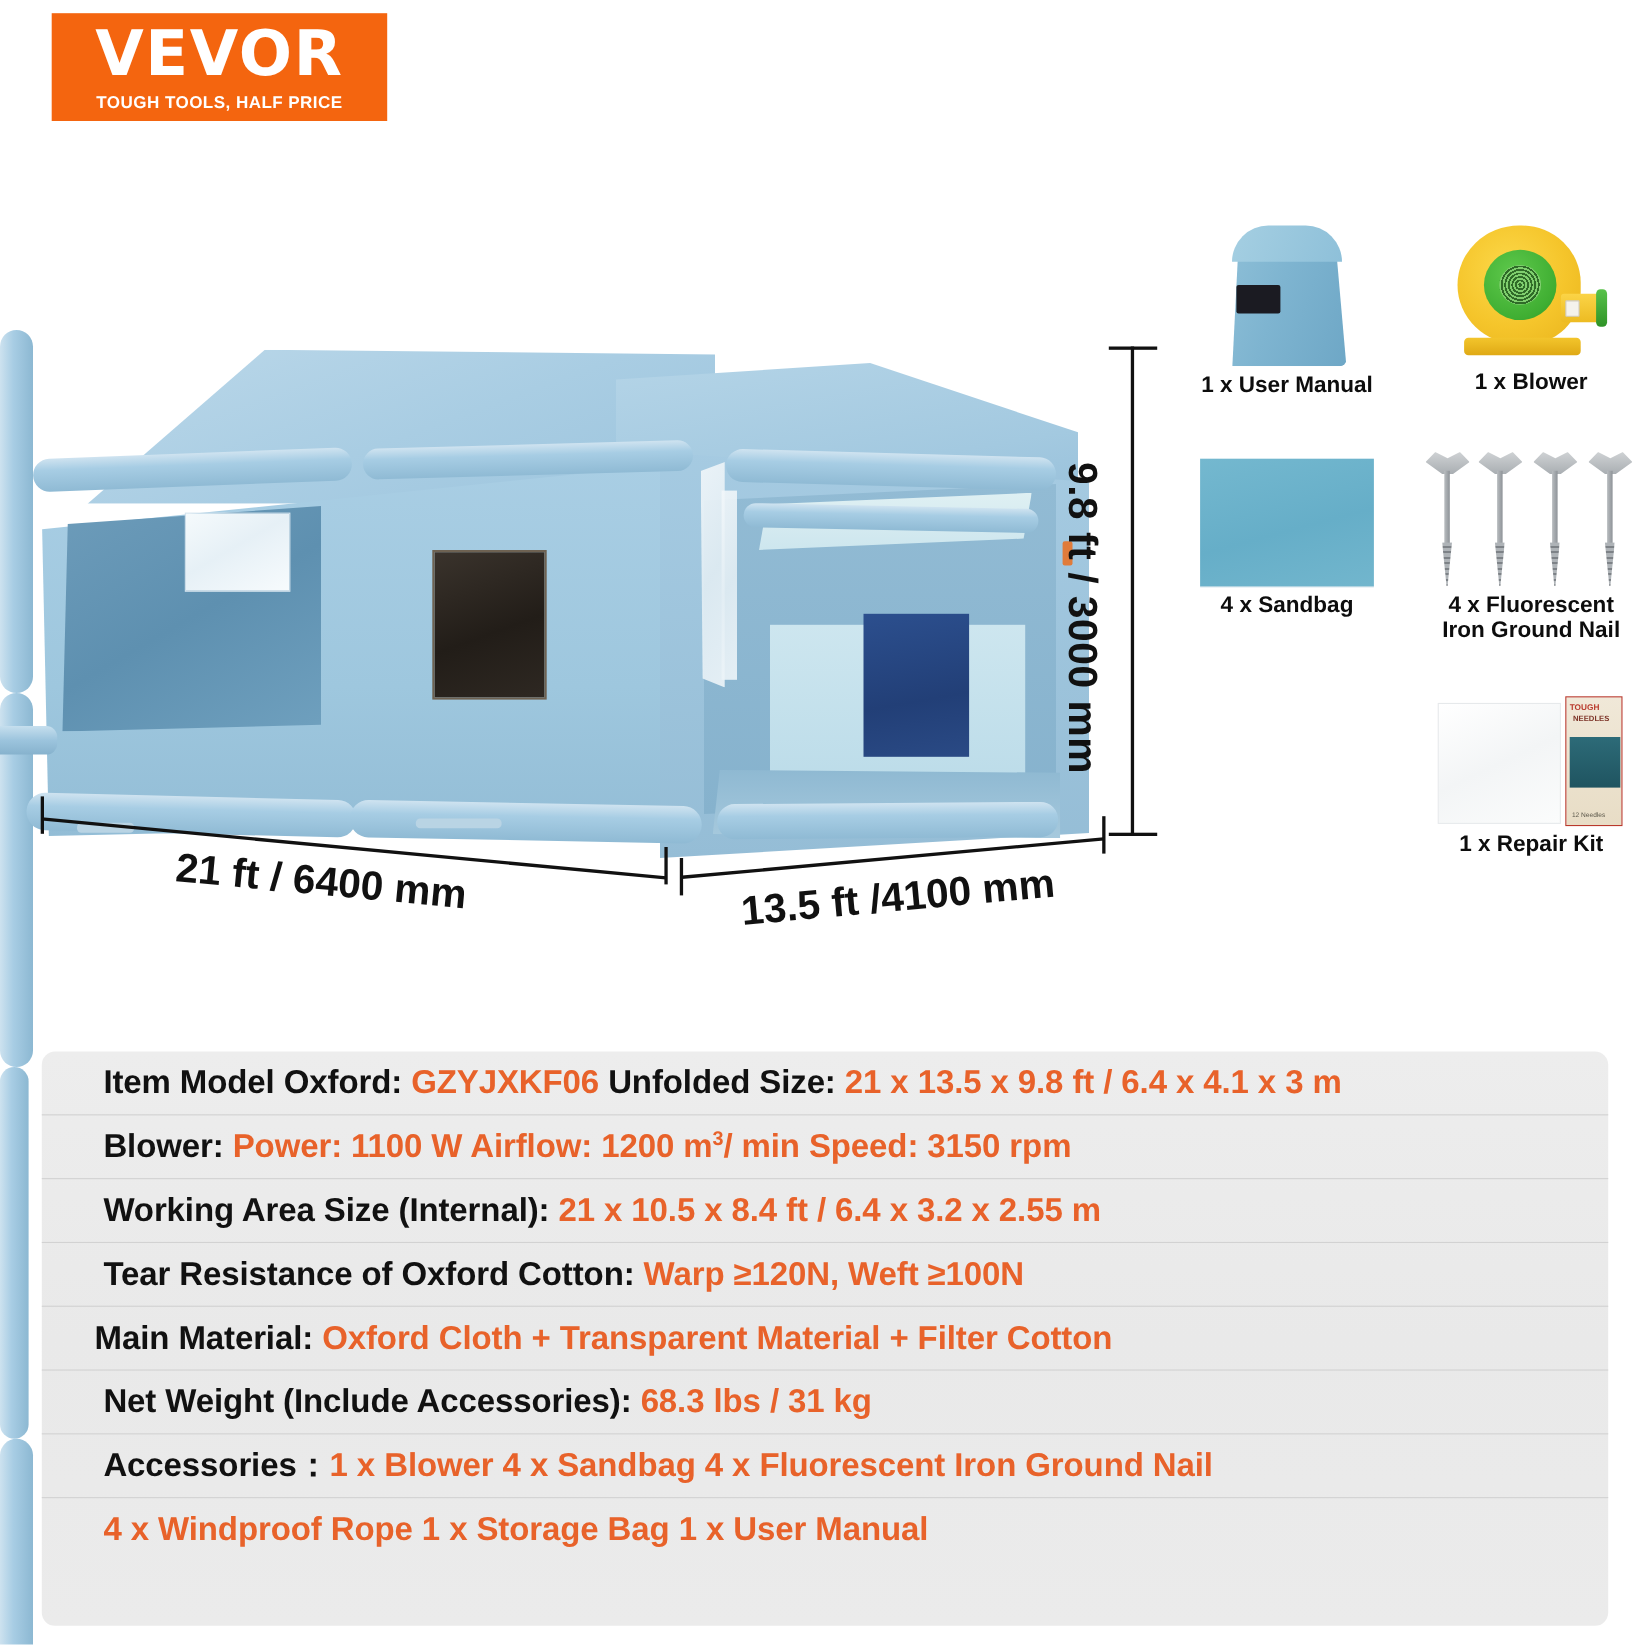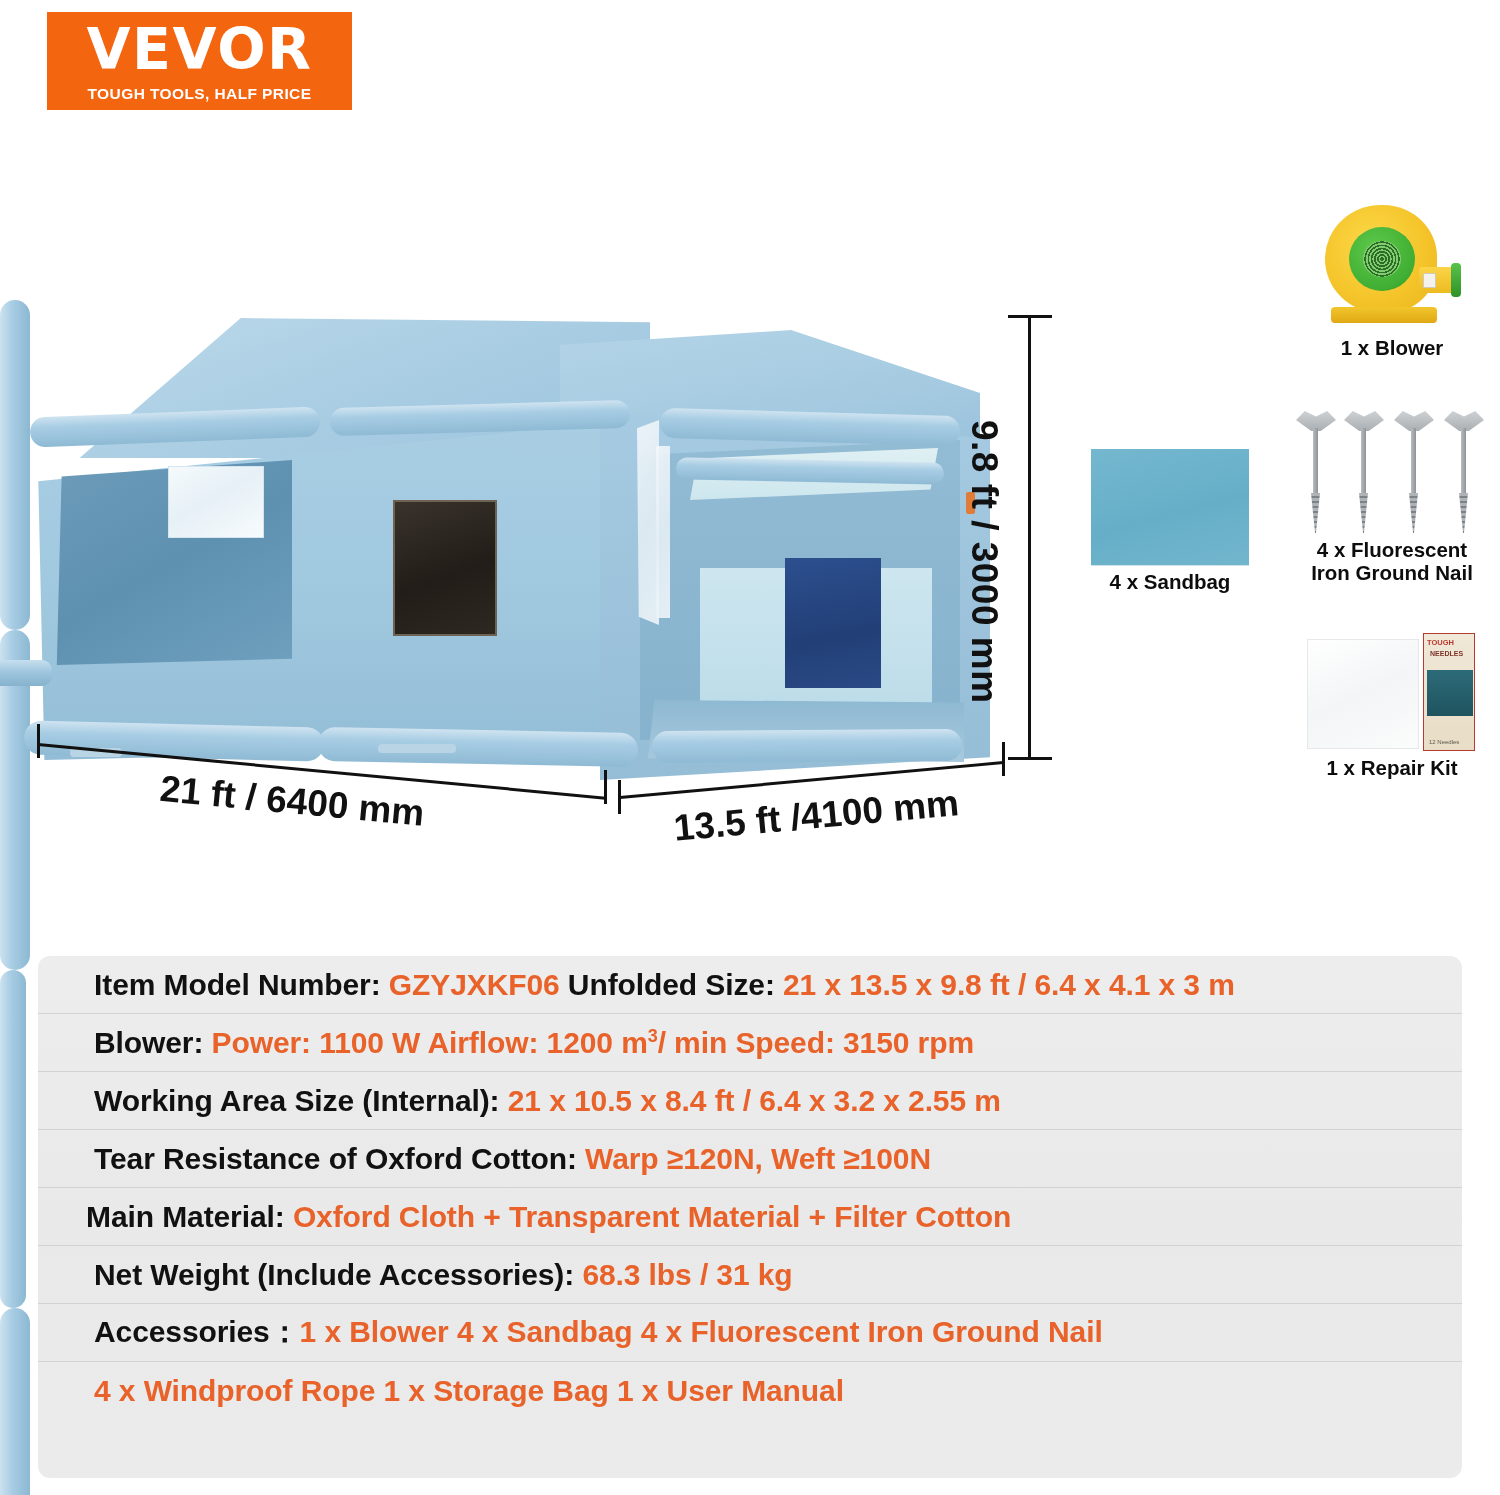--- a/index.html
+++ b/index.html
@@ -390,35 +390,43 @@
   <div class="dim-w1-cap-r"></div>
   <div class="dim-label dim-w1-label">21  ft / 6400 mm</div>
 
   <div class="dim-w2-cap-l"></div>
   <div class="dim-w2-line"></div>
   <div class="dim-w2-cap-r"></div>
   <div class="dim-label dim-w2-label">13.5  ft /4100 mm</div>
 
   <div class="acc-grid">
 
+    <div class="acc-cell" style="left:0; top:0;">
+      <div class="acc-art bag-art">
+        <div class="bag-body"></div>
+        <div class="bag-top"></div>
+        <div class="bag-tag"></div>
+      </div>
+      <div class="acc-label">1 x User Manual</div>
+    </div>
 
     <div class="acc-cell" style="left:222px; top:-4px;">
       <div class="acc-art blower-art">
         <div class="blw-body"></div>
         <div class="blw-ring"></div>
         <div class="blw-grille"></div>
         <div class="blw-nozzle"></div>
         <div class="blw-sticker"></div>
         <div class="blw-nozzle-ring"></div>
         <div class="blw-foot"></div>
       </div>
       <div class="acc-label">1 x Blower</div>
     </div>
 
-    <div class="acc-cell" style="left:0; top:212px;margin-top:32px;">
+    <div class="acc-cell" style="left:0; top:212px;">
       <div class="acc-art sandbag-art"></div>
       <div class="acc-label">4 x Sandbag</div>
     </div>
 
     <div class="acc-cell" style="left:222px; top:206px;">
       <div class="acc-art nails-art">
         <div class="nail" style="left:2px;">
           <div class="nail-head"></div>
             <div class="nail-shaft"></div>
             <div class="nail-thread"></div>
@@ -455,21 +463,21 @@
         </div>
       </div>
       <div class="acc-label">1 x Repair Kit</div>
     </div>
 
   </div>
 </div>
 
 <div class="spec-table" id="spec-table">
     <div class="spec-row" style="height: 58px;">
-      <div class="txt"><span>Item Model Number: </span><span class="v">GZYJXKF06</span><span>    Unfolded Size: </span><span class="v">21 x 13.5 x 9.8 ft / 6.4 x 4.1 x 3 m</span></div>
+      <div class="txt"><span>Item Model Oxford: </span><span class="v">GZYJXKF06</span><span>    Unfolded Size: </span><span class="v">21 x 13.5 x 9.8 ft / 6.4 x 4.1 x 3 m</span></div>
     </div>
     <div class="spec-row" style="height: 58px;">
       <div class="txt"><span>Blower: </span><span class="v">Power: 1100 W</span><span class="v">   </span><span class="v">Airflow: 1200 m</span><span class="v sup">3</span><span class="v">/ min</span><span class="v">   Speed: 3150  rpm</span></div>
     </div>
     <div class="spec-row" style="height: 58px;">
       <div class="txt"><span>Working Area Size (Internal): </span><span class="v">21 x 10.5 x 8.4  ft / 6.4 x 3.2 x 2.55 m</span></div>
     </div>
     <div class="spec-row" style="height: 58px;">
       <div class="txt"><span>Tear Resistance of Oxford Cotton:  </span><span class="v">Warp ≥120N, Weft ≥100N</span></div>
     </div>

